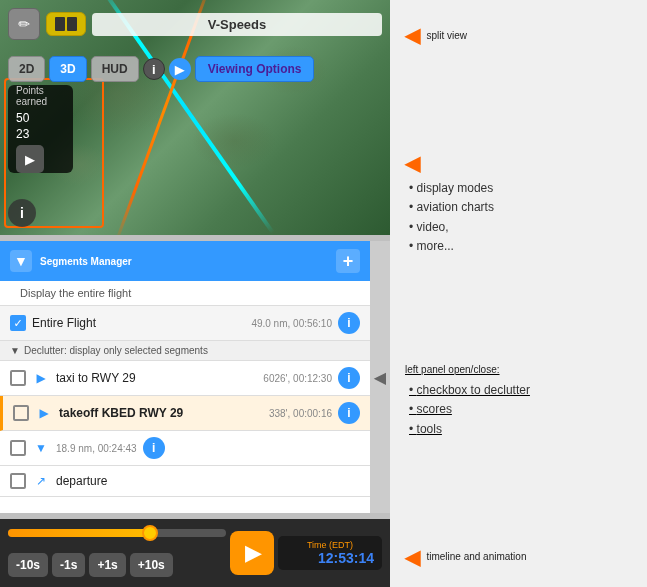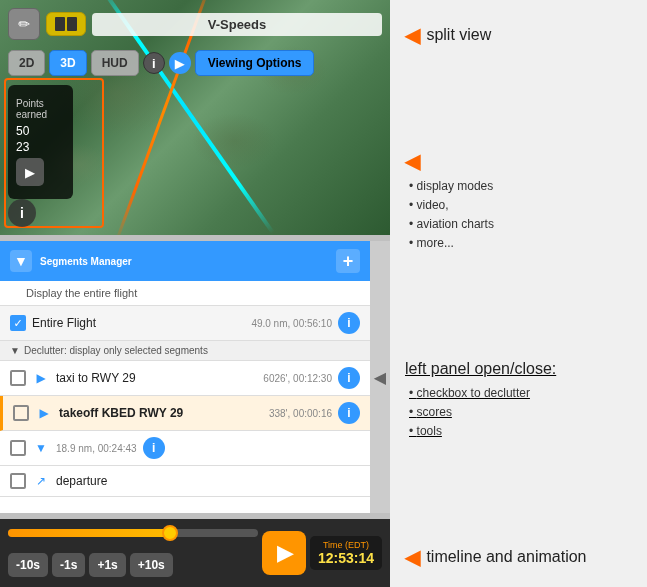--- a/index.html
+++ b/index.html
@@ -142,21 +142,21 @@
       font-weight: bold;
       font-size: 13px;
       background: rgba(255,255,255,0.85);
       border-radius: 4px;
       padding: 4px 8px;
     }
 
     
     .mode-bar {
       position: absolute;
-      top: 50px;
+      top: 56px;
       left: 0;
       right: 0;
       display: flex;
       align-items: center;
       padding: 0 8px;
       gap: 4px;
     }
 
     .mode-btn {
       padding: 5px 10px;
@@ -170,21 +170,21 @@
     }
 
     .mode-btn.active-3d {
       background: #3399ff;
       color: white;
       border-color: #2277dd;
     }
 
     .mode-btn.viewing-options {
       background: #3399ff;
-      color: #000000;
+      color: #4c1d95;
       border-color: #2277dd;
       display: flex;
       align-items: center;
       gap: 5px;
       padding: 5px 12px;
     }
 
     .info-circle {
       width: 22px;
       height: 22px;
@@ -213,21 +213,21 @@
       cursor: pointer;
     }
 
     
     .points-panel {
       position: absolute;
       left: 8px;
       top: 85px;
       background: rgba(0,0,0,0.75);
       border-radius: 6px;
-      padding: 13px 8px;
+      padding: 0 8px;
       color: white;
       min-width: 65px;
     }
 
     .points-title {
       font-size: 10px;
       color: #ccc;
       margin-bottom: 4px;
     }
 
@@ -329,21 +329,21 @@
       height: 22px;
       background: rgba(255,255,255,0.2);
       border-radius: 4px;
       display: flex;
       align-items: center;
       justify-content: center;
       cursor: pointer;
     }
 
     .flight-display-row {
-      padding: 6px 26px;
+      padding: 6px 20px;
       font-size: 11px;
       color: #555;
       border-bottom: 1px solid #ddd;
     }
 
     .segment-row {
       display: flex;
       align-items: center;
       padding: 6px 10px;
       border-bottom: 1px solid #ddd;
@@ -526,21 +526,22 @@
     }
 
     .time-label {
       font-size: 9px;
       color: #ff9500;
     }
 
     .time-value {
       font-size: 14px;
       font-weight: bold;
-      color: #fde047;
+      color: #3b82f6;
+      margin-left: 32px;
     }
 
     
     .annotation {
       display: flex;
       flex-direction: column;
       gap: 4px;
     }
 
     .annotation-header {
@@ -550,21 +551,21 @@
     }
 
     .annotation-arrow {
       color: #ff6600;
       font-size: 20px;
       font-weight: bold;
       line-height: 1;
     }
 
     .annotation-title {
-      font-size: 16px;
+      font-size: 10px;
       font-weight: normal;
       color: #222;
     }
 
     .annotation-bullets {
       list-style: none;
       padding-left: 4px;
       margin-top: 2px;
     }
 
@@ -761,22 +762,22 @@
         <span class="annotation-title">split view</span>
       </div>
     </div>
 
     <div class="annotation" style="margin-top:10px;">
       <div class="annotation-header">
         <span class="annotation-arrow">◀</span>
       </div>
       <ul class="annotation-bullets">
         <li>display modes</li>
+        <li>aviation charts</li>
         <li>video,</li>
-        <li>aviation charts</li>
         <li>more...</li>
       </ul>
     </div>
 
     <div class="annotation" style="margin-top: 10px; text-decoration: underline;">
       <div class="annotation-header">
         <span class="annotation-title">left panel open/close:</span>
       </div>
       <ul class="annotation-bullets">
         <li>checkbox to declutter</li>

